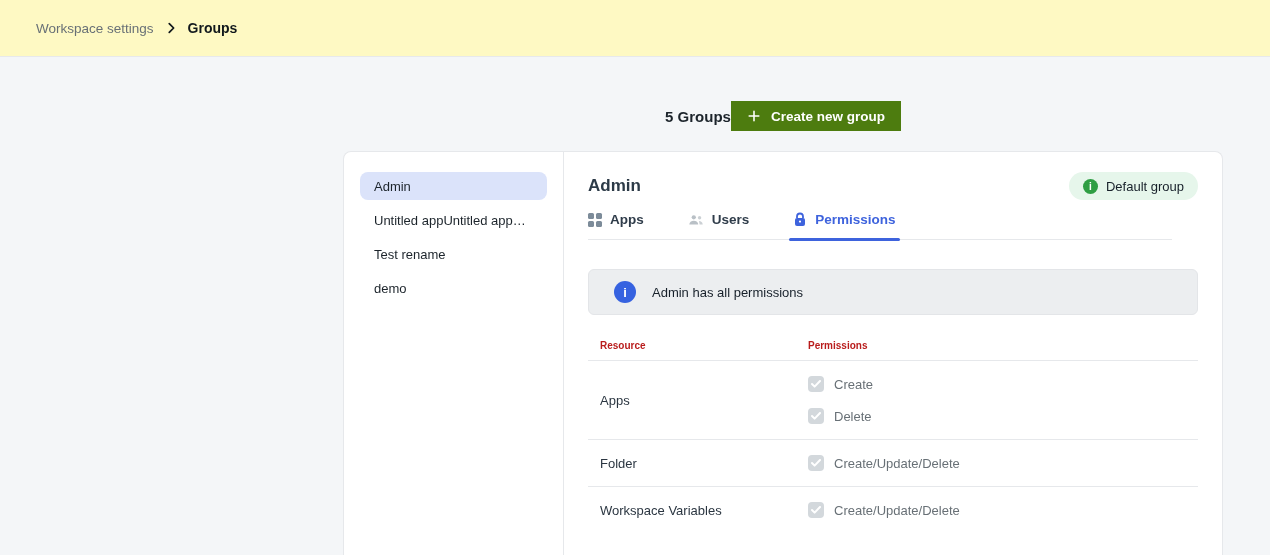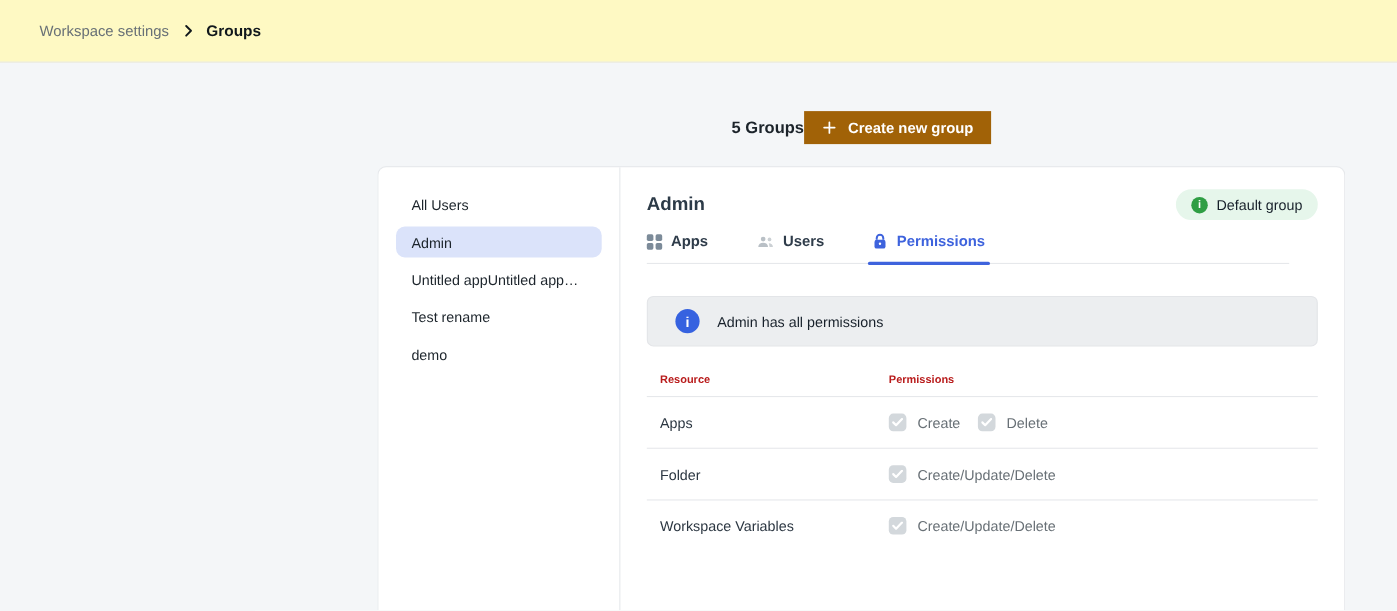--- a/index.html
+++ b/index.html
@@ -11,21 +11,21 @@
     display:flex; align-items:center; padding-left:36px; }
   .crumb { display:flex; align-items:center; gap:10px; }
   .crumb-parent { font-size:13.5px; color:#687076; cursor:pointer; }
   .crumb-sep { display:flex; align-items:center; }
   .crumb-current { font-size:14px; font-weight:700; color:#11181C; }
 
   
   .page-inner { width:880px; margin-left:343px; margin-top:44px; }
   .page-head { display:flex; align-items:center; justify-content:center; height:30px; }
   .groups-count { font-size:15px; font-weight:600; color:#1C242B; }
-  .btn-primary { display:flex; align-items:center; gap:10px; background:#a16207; color:#fff;
+  .btn-primary { display:flex; align-items:center; gap:10px; background:#4d7c0f; color:#fff;
     border:none; border-radius:0; height:30px; padding:0 16px; font-size:13.5px; font-weight:600;
     font-family:"Liberation Sans", sans-serif; cursor:pointer; }
 
   
   .card { margin-top:20px; height:404px; background:#fff; border:1px solid #E6E8EB;
     border-bottom:none; border-radius:8px 8px 0 0; display:flex; overflow:hidden; }
 
   .group-list { width:220px; flex:none; border-right:1px solid #E6E8EB; padding-top:20px; }
   .group-item { height:28px; margin:0 16px 6px 16px; display:flex; align-items:center;
     padding:0 14px; border-radius:8px; font-size:13px; color:#1C242B; cursor:pointer;
@@ -59,21 +59,21 @@
   .banner-text { font-size:13px; color:#17202A; }
 
   
   .perm-table { margin-top:16px; }
   .perm-headrow { display:grid; grid-template-columns:208px 1fr; padding:9px 12px;
     font-size:10px; font-weight:600; color:#b91c1c; }
   .perm-row { display:grid; grid-template-columns:208px 1fr; padding:15px 12px;
     border-top:1px solid #E6E8EB; align-items:center; }
   .perm-row:last-child { }
   .resource-name { font-size:13px; color:#2B3641; }
-  .perm-cell { display:flex; flex-direction:row; gap:16px; }
+  .perm-cell { display:flex; flex-direction:column; gap:16px; }
   .perm-option { display:flex; align-items:center; gap:10px; }
   .checkbox { width:16px; height:16px; border-radius:4px; background:#D3D8DC; flex:none;
     display:flex; align-items:center; justify-content:center; }
   .perm-label { font-size:13px; color:#687076; }
 </style>
 </head>
 <body>
 
 <div class="topbar">
   <div class="crumb">
@@ -97,23 +97,20 @@
           <path d="M8 2.5v11M2.5 8h11" stroke="#fff" stroke-width="1.8" stroke-linecap="round"></path>
         </svg>
       </span>
       <span>Create new group</span>
     </button>
   </div>
 
   <div class="card">
 
     <div class="group-list">
-        <div class="group-item">
-    <span>All Users</span>
-  </div>
         <div class="group-item active">
     <span>Admin</span>
   </div>
         <div class="group-item">
     <span>Untitled appUntitled appUntitle…</span>
   </div>
         <div class="group-item">
     <span>Test rename</span>
   </div>
         <div class="group-item">

